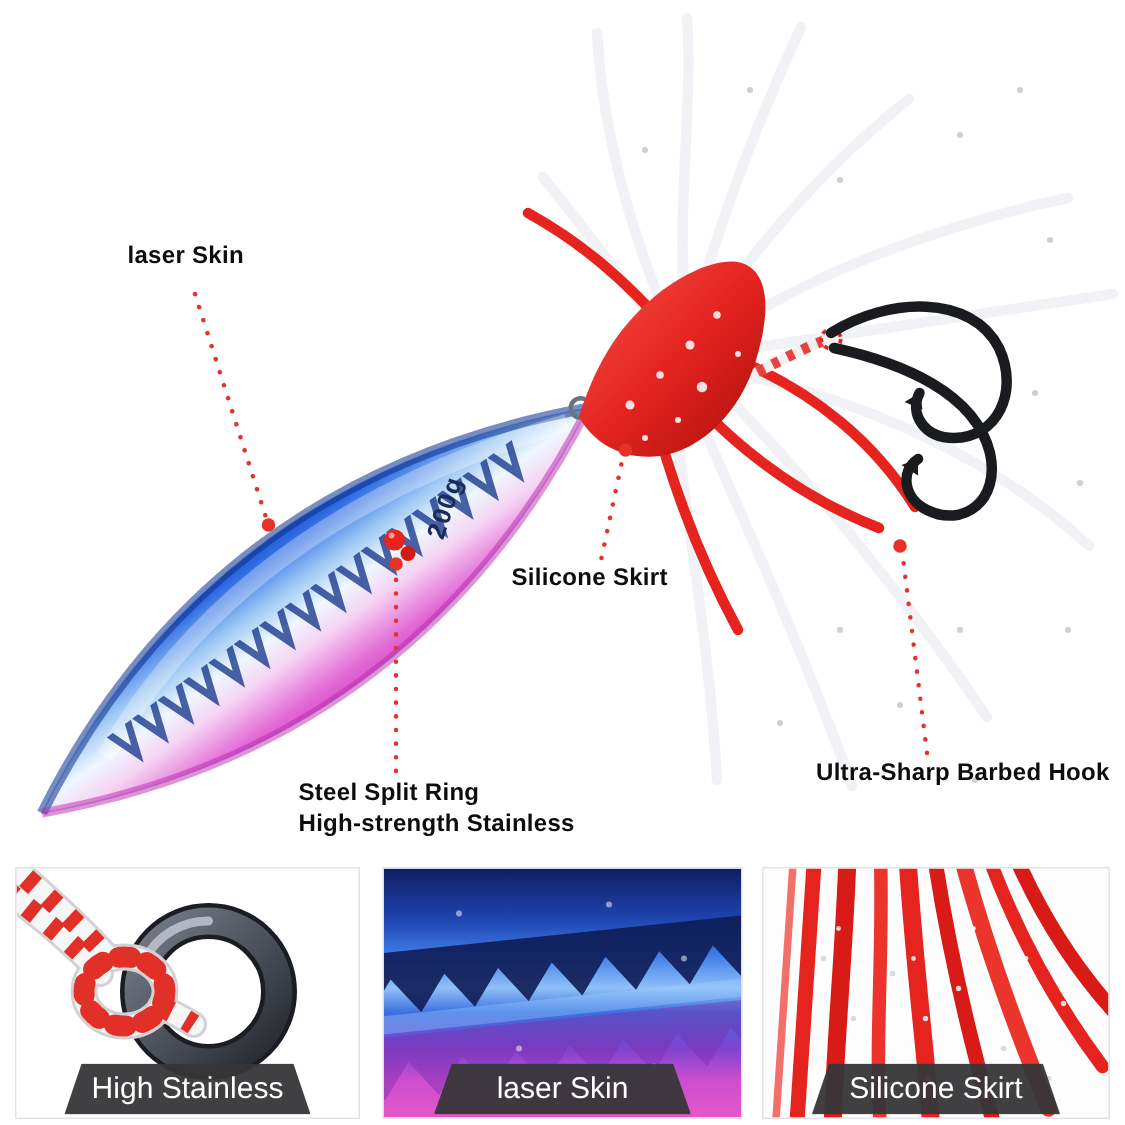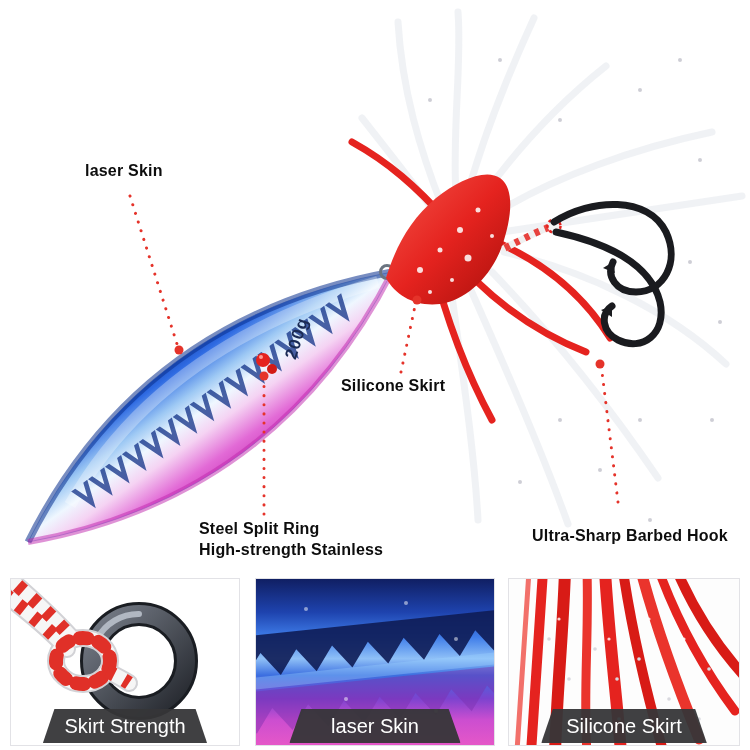--- a/index.html
+++ b/index.html
@@ -173,21 +173,21 @@
 
   <div class="callout-label" style="left:85px; top:161px;">laser Skin</div>
 
   <div class="callout-label" style="left:341px; top:376px;">Silicone Skirt</div>
 
   <div class="callout-label" style="left:199px; top:519px;">
     <div>Steel Split Ring</div>
     <div>High-strength Stainless</div>
   </div>
 
-  <div class="callout-label" style="left:532px; top:506px;margin-top:20px;">Ultra-Sharp Barbed Hook</div>
+  <div class="callout-label" style="left:544px; top:506px;">Ultra-Sharp Barbed Hook</div>
 
   <figure class="thumb" id="t1">
     <svg viewBox="0 0 228 166" preserveAspectRatio="none">
       <defs>
         <linearGradient id="mg" x1="0" y1="0" x2="1" y2="1">
           <stop offset="0" stop-color="#777d88"></stop>
           <stop offset="1" stop-color="#23262c"></stop>
         </linearGradient>
       </defs>
       <rect width="228" height="166" fill="#ffffff"></rect>
@@ -204,21 +204,21 @@
         <path d="M -8 -6 C 20 18 42 38 60 58" stroke="#f6f6f6" stroke-width="14"></path>
         <path d="M -8 14 C 18 34 40 52 56 70" stroke="#f6f6f6" stroke-width="14"></path>
         <ellipse cx="72" cy="82" rx="27" ry="23" stroke="#f6f6f6" stroke-width="14"></ellipse>
         <path d="M 96 92 C 104 96 112 100 118 104" stroke="#f6f6f6" stroke-width="14"></path>
         <path d="M -8 -6 C 20 18 42 38 60 58" stroke="#e03028" stroke-width="14" stroke-dasharray="8 11" stroke-linecap="butt"></path>
         <path d="M -8 14 C 18 34 40 52 56 70" stroke="#e03028" stroke-width="14" stroke-dasharray="8 11" stroke-linecap="butt"></path>
         <ellipse cx="72" cy="82" rx="27" ry="23" stroke="#e03028" stroke-width="14" stroke-dasharray="8 11"></ellipse>
         <path d="M 96 92 C 104 96 112 100 118 104" stroke="#e03028" stroke-width="14" stroke-dasharray="8 11" stroke-linecap="butt"></path>
       </g>
     </svg>
-    <figcaption class="cap">Skirt Strength</figcaption>
+    <figcaption class="cap">High Stainless</figcaption>
   </figure>
 
   <figure class="thumb" id="t2">
     <svg viewBox="0 0 238 166" preserveAspectRatio="none">
       <defs>
         <linearGradient id="bg2" x1="0" y1="0" x2="0" y2="1">
           <stop offset="0" stop-color="#101f63"></stop>
           <stop offset="0.2" stop-color="#1e43ae"></stop>
           <stop offset="0.35" stop-color="#3f7de9"></stop>
           <stop offset="0.48" stop-color="#8fc0f7"></stop>

